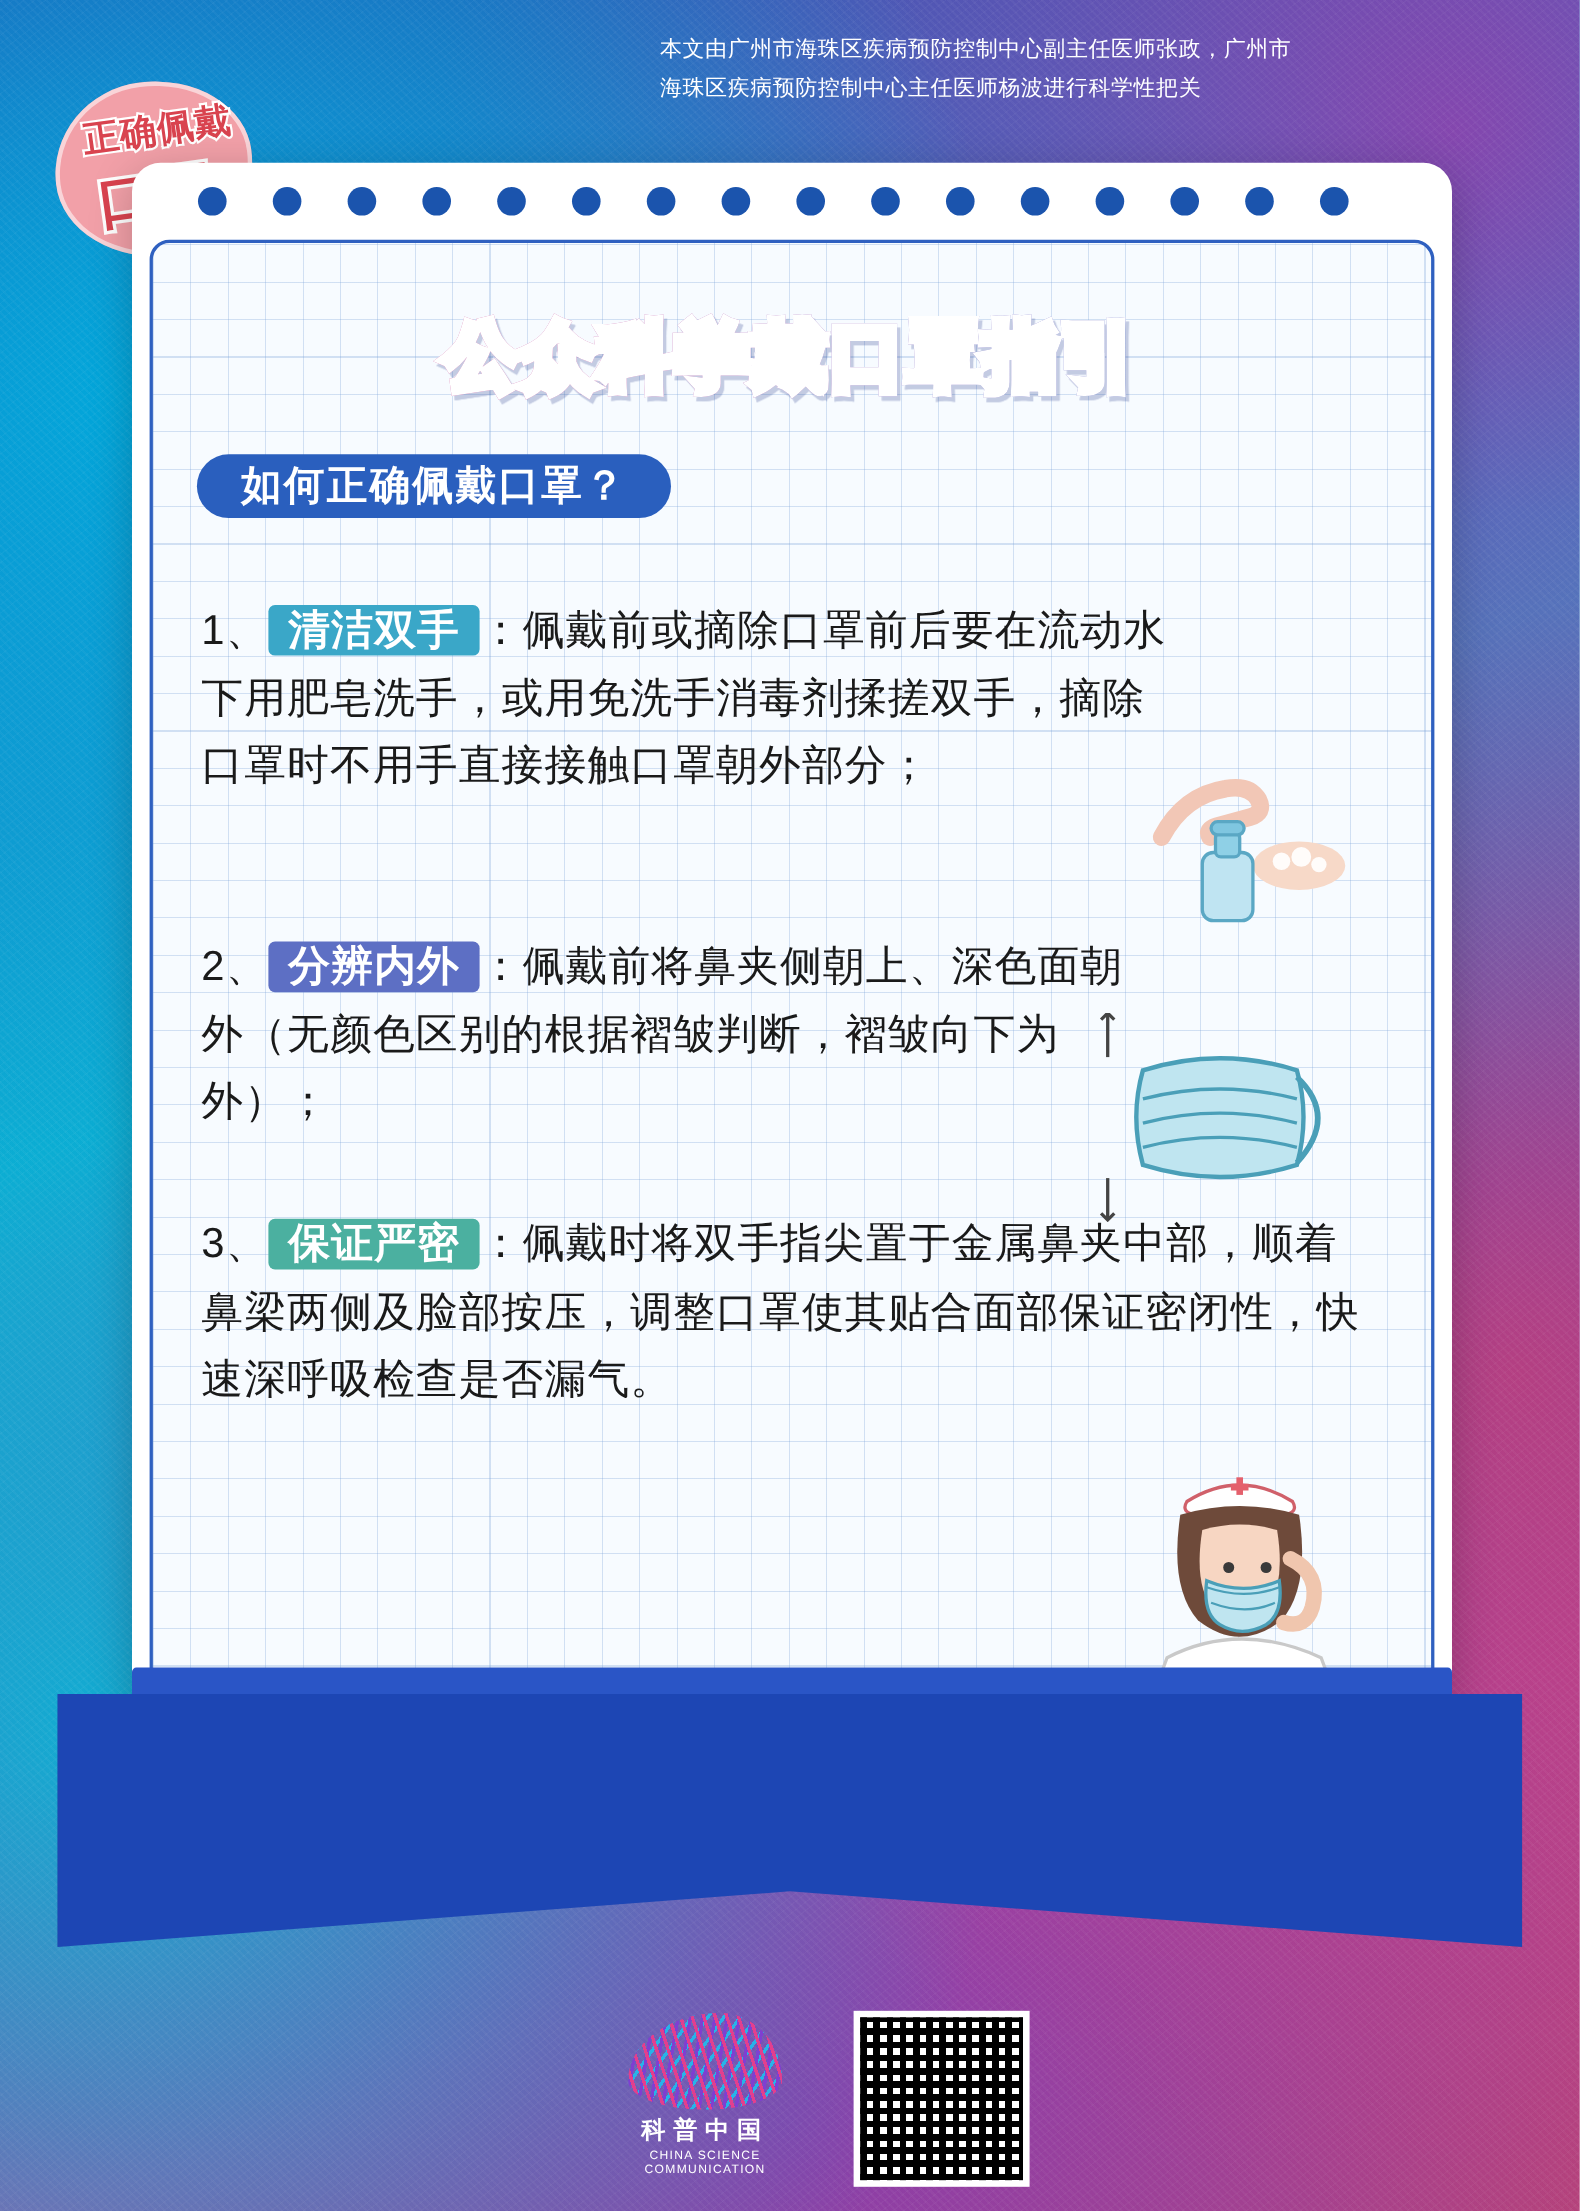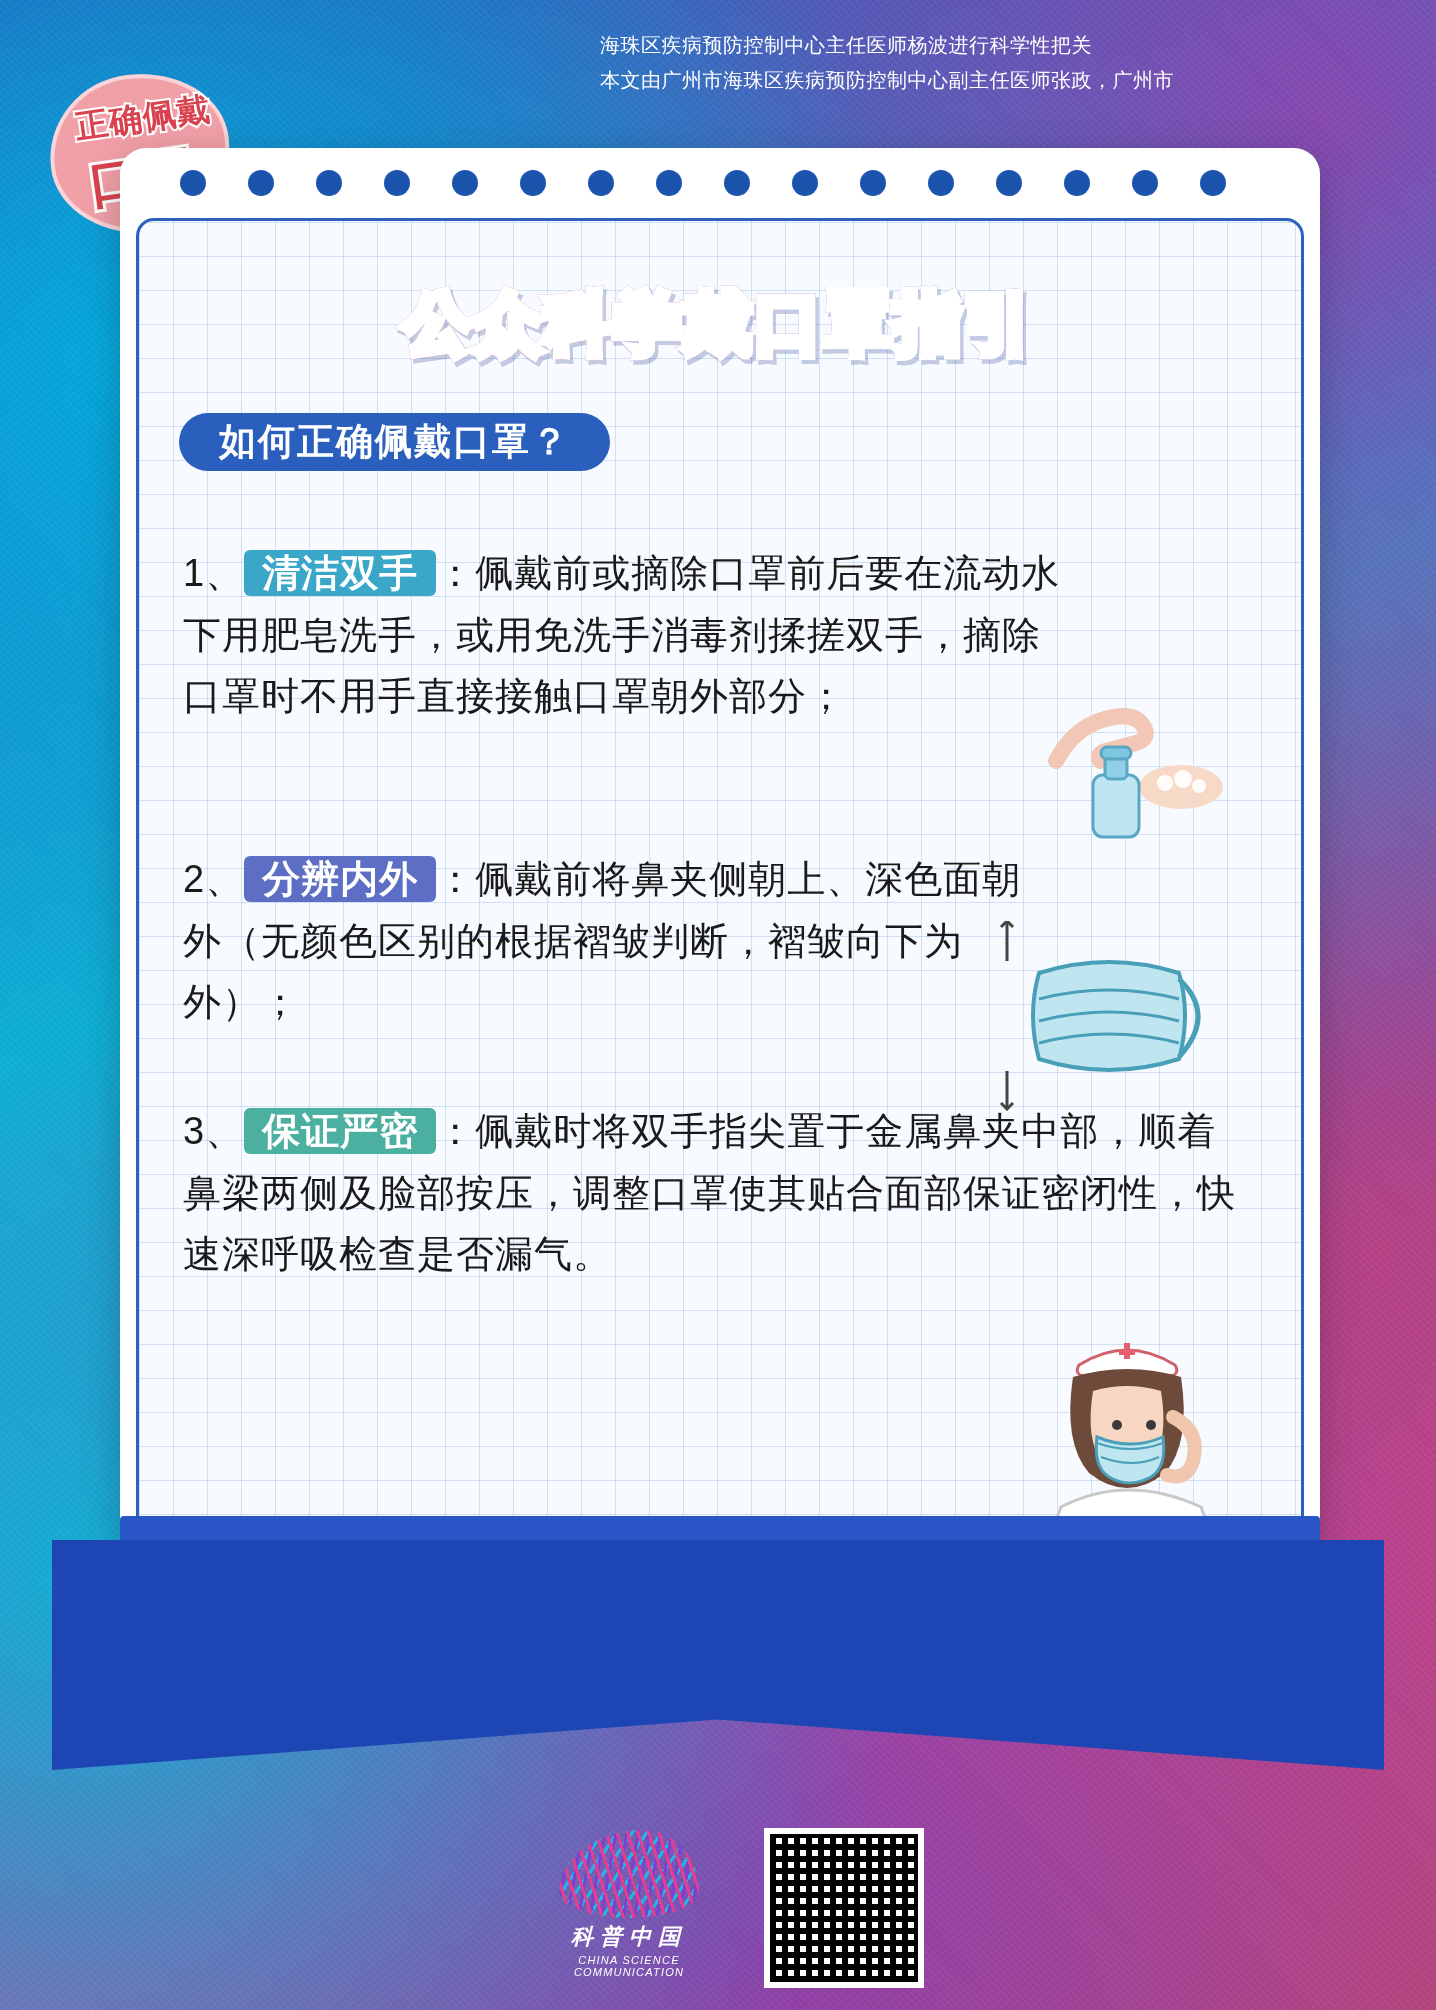--- a/index.html
+++ b/index.html
@@ -126,21 +126,21 @@
     clip-path:polygon(0 0, 100% 0, 100% 100%, 50% 78%, 0 100%);
     box-shadow:0 8px 26px rgba(0,0,0,.18);
   }
   .ribbon-shadow{
     position:absolute;left:120px;top:1516px;width:1200px;height:40px;
     background:#2a55c6;border-radius:4px;
   }
 
   
   .footer{
-    position:absolute;left:4px;right:0;top:1820px;height:170px;font-style:italic;
+    position:absolute;left:16px;right:0;top:1820px;height:170px;
   }
   .logo{
     position:absolute;left:530px;top:10px;width:190px;height:150px;text-align:center;
   }
   .logo .fan{
     width:140px;height:88px;margin:0 auto;
     background:
       repeating-linear-gradient(72deg, #e23f8e 0 3px, rgba(255,255,255,0) 3px 10px),
       repeating-linear-gradient(100deg, #7f3fd1 0 3px, rgba(255,255,255,0) 3px 11px),
       repeating-linear-gradient(125deg, #28b3e8 0 3px, rgba(255,255,255,0) 3px 12px);
@@ -163,22 +163,22 @@
       repeating-linear-gradient(90deg,#000 0 6px,#fff 6px 12px);
     background-blend-mode:multiply;
   }
 </style>
 </head>
 <body>
 
 <div class="noise"></div>
 
 <div class="credit">
+  <div>本文由广州市海珠区疾病预防控制中心副主任医师张政，广州市</div>
   <div>海珠区疾病预防控制中心主任医师杨波进行科学性把关</div>
-  <div>本文由广州市海珠区疾病预防控制中心副主任医师张政，广州市</div>
 </div>
 
 <div class="stamp">
   <div class="blob"></div>
   <div class="l1">正确佩戴</div>
   <div class="l2">口罩</div>
 </div>
 
 <div class="paper">
   <div class="punch-row">

